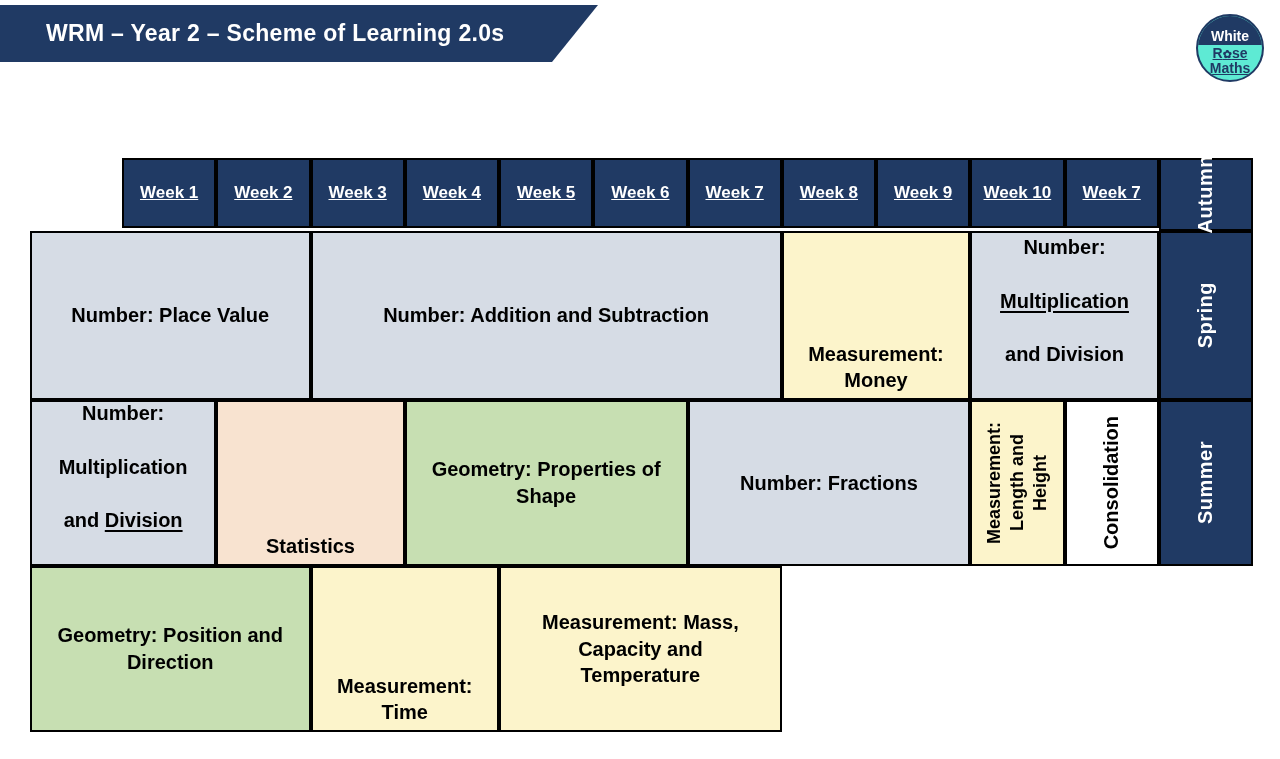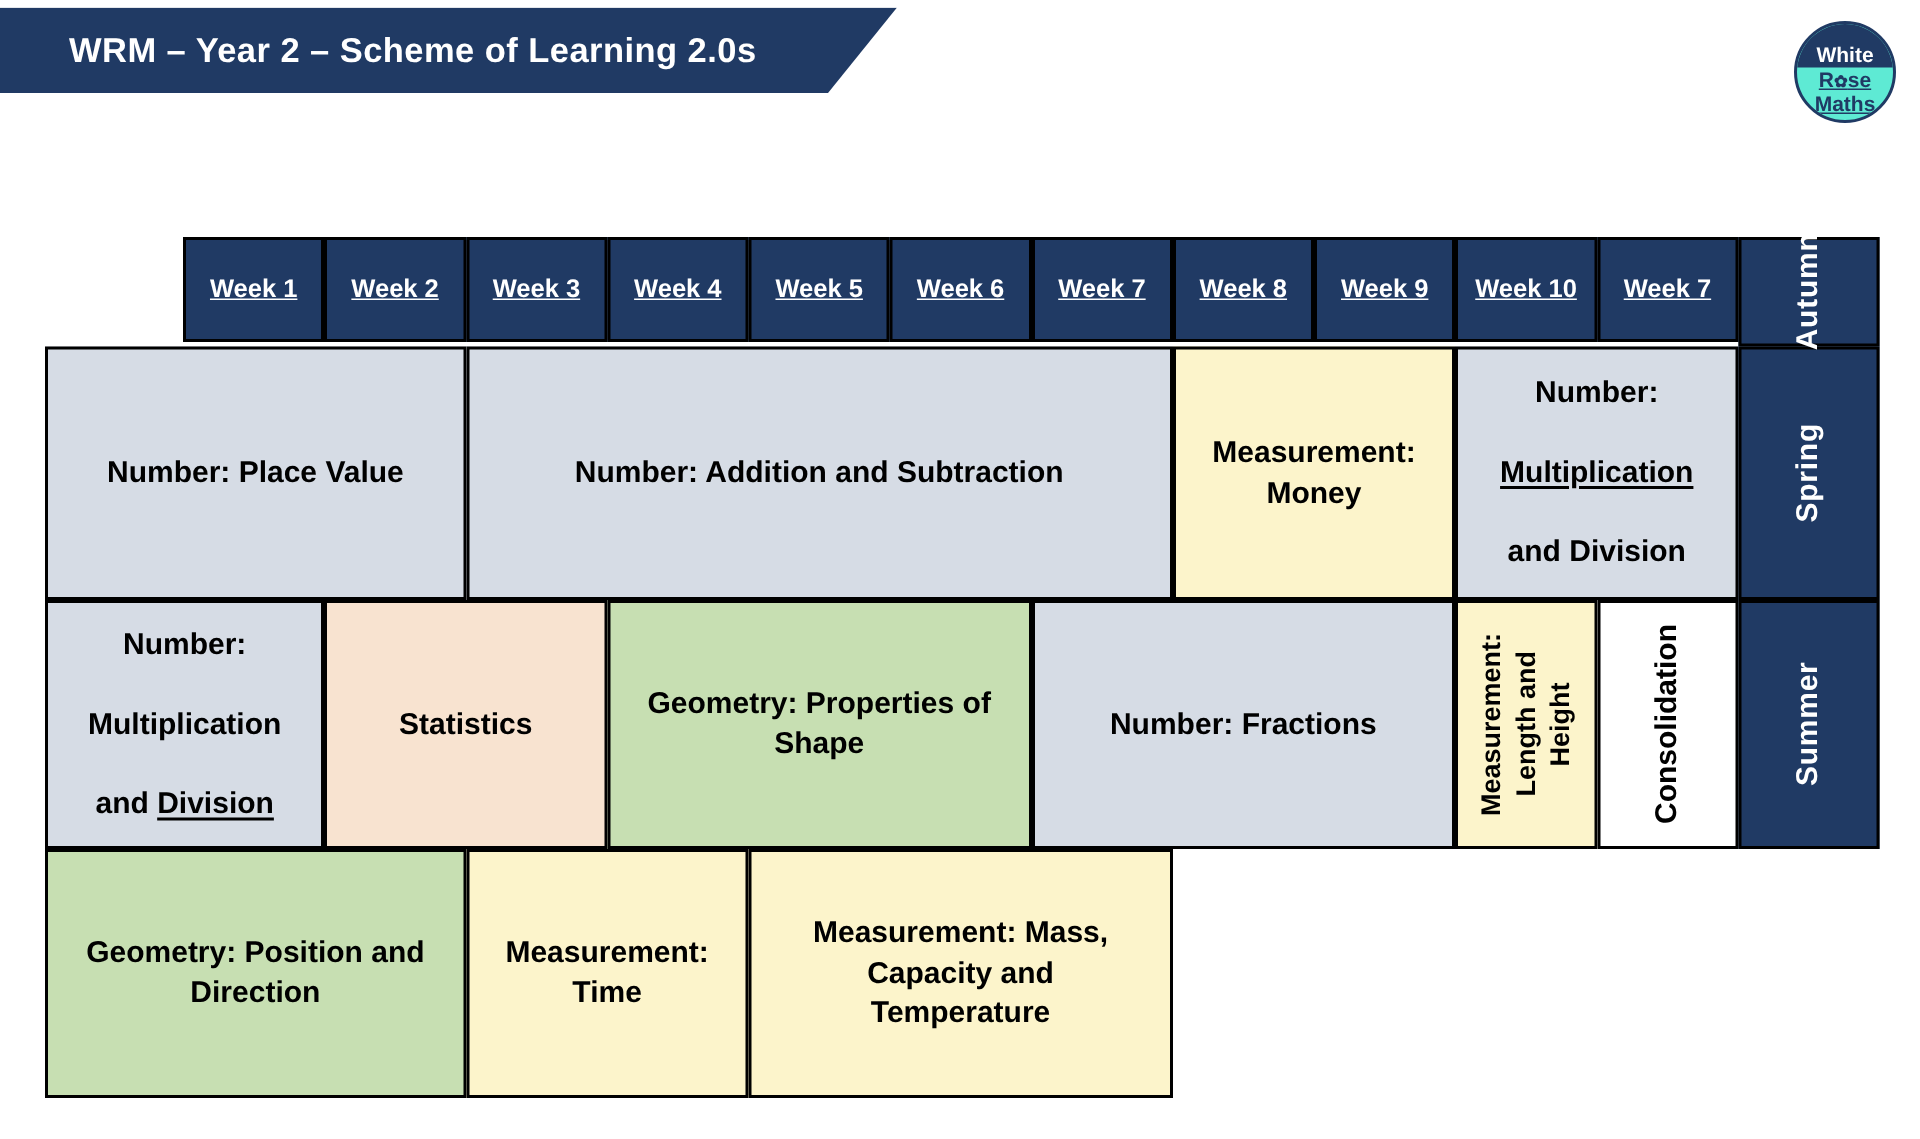--- a/index.html
+++ b/index.html
@@ -62,21 +62,21 @@
   .cell{
     border:2px solid #000;padding:4px 6px;
     display:flex;align-items:center;justify-content:center;
     text-align:center;font-size:20px;font-weight:bold;line-height:1.33;
     white-space:pre-line;
   }
   .cell .blk{display:block;}
   .und{text-decoration:underline;text-underline-offset:3px;}
   .rot .vtext{font-size:18px;line-height:1.28;font-weight:bold;}
   .rot-big .vtext{font-size:20px;}
-  .sp2{grid-column:span 2;}
+  .sp2{grid-column:span 2;align-items:flex-end;}
   .sp3{grid-column:span 3;}
   .sp5{grid-column:span 5;}
   .bg-lav{background:var(--lavender);}
   .bg-yel{background:var(--yellow);}
   .bg-pea{background:var(--peach);}
   .bg-grn{background:var(--green);}
   .bg-wht{background:#ffffff;}
 </style>
 </head>
 <body>

